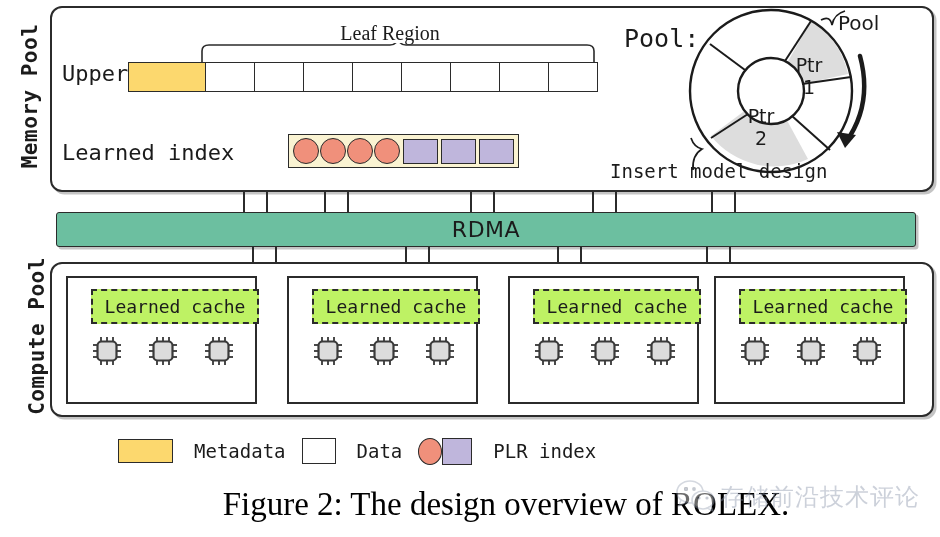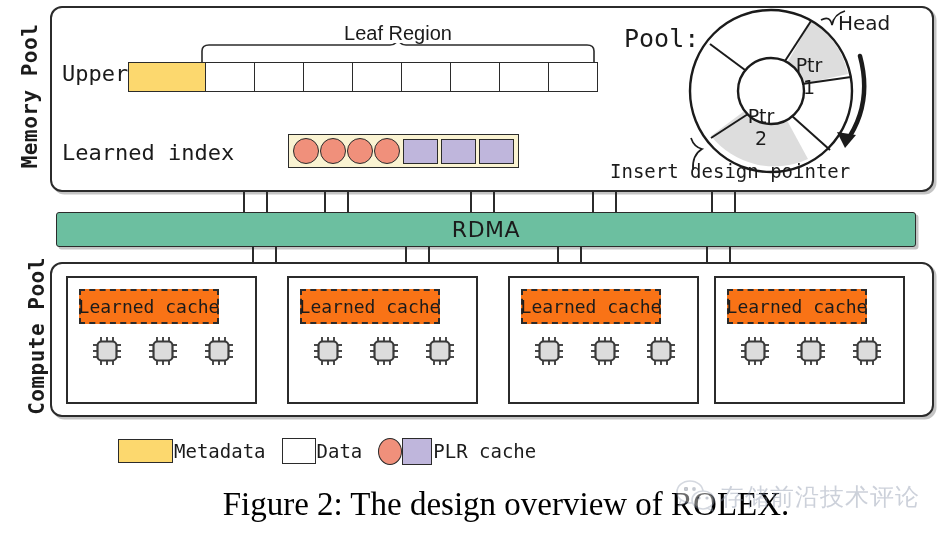--- a/index.html
+++ b/index.html
@@ -86,24 +86,24 @@
   }
 
   
   #leaf-region-brace {
     position: absolute;
     left: 200px; top: 43px;
     width: 396px; height: 20px;
   }
   #leaf-region-text {
     position: absolute;
-    left: 200px; top: 22px;
+    left: 192px; top: 22px;
     width: 396px;
     text-align: center;
-    font-family: Liberation Sans, sans-serif;
+    font-family: Liberation Serif, serif;
     font-size: 20px;
     color: #1b1b1b;
   }
 
   
   #learned-index-strip {
     position: absolute;
     left: 288px; top: 134px;
     height: 34px;
     background: #FAF3D2;
@@ -196,23 +196,23 @@
     position: absolute;
     top: 276px;
     width: 191px;
     height: 128px;
     background: #ffffff;
     border: 2px solid #2b2b2b;
     box-sizing: border-box;
   }
   .learned-cache {
     position: absolute;
-    left: 11px; top: 11px;
-    width: 140px; height: 35px;
-    background: #f97316;
+    left: 23px; top: 11px;
+    width: 168px; height: 35px;
+    background: #bef264;
     border: 2px dashed #2b2b2b;
     box-sizing: border-box;
     display: flex;
     align-items: center;
     justify-content: center;
   }
   .learned-cache-text {
     font-family: "DejaVu Sans Mono", monospace;
     font-size: 18px;
     color: #1b1b1b;
@@ -233,21 +233,21 @@
     left: 118px; top: 436px;
     width: 720px; height: 30px;
     display: flex;
     align-items: center;
   }
   .legend-item { display: flex; align-items: center; }
   .legend-text {
     font-family: "DejaVu Sans Mono", monospace;
     font-size: 19px;
     color: #1b1b1b;
-    margin-left: 1px;
+    margin-left: 21px;
     margin-right: 16px;
     white-space: nowrap;
   }
   .sw-metadata {
     width: 55px; height: 24px;
     background: #FCD86E;
     border: 1.6px solid #2b2b2b;
     box-sizing: border-box;
   }
   .sw-leaf {
@@ -360,30 +360,30 @@
     <line x1="57" y1="62" x2="22" y2="36" stroke="#1b1b1b" stroke-width="2"></line>
 
     <path d="M157,3 Q146,6 144,17 Q142,7 133,12" fill="none" stroke="#1b1b1b" stroke-width="1.7"></path>
 
     <path d="M5,162 Q4,147 14,141 Q6,139 3,130" fill="none" stroke="#1b1b1b" stroke-width="1.7"></path>
 
     <path d="M172,48 Q185,96 158,134" fill="none" stroke="#1b1b1b" stroke-width="4.5" stroke-linecap="round"></path>
     <path d="M168,127 L157,140 L149,124 Z" fill="#1b1b1b"></path>
   </svg>
 
-  <div id="cirq-head-label">Head</div>
+  <div id="cirq-head-label">Pool</div>
   <div class="cirq-ptr-text" id="cirq-ptr1-text">
     <span>Ptr</span><br>
     <span>1</span>
   </div>
   <div class="cirq-ptr-text" id="cirq-ptr2-text">
     <span>Ptr</span><br>
     <span>2</span>
   </div>
-  <div id="cirq-insert-label">Insert design pointer</div>
+  <div id="cirq-insert-label">Insert model design</div>
 
   <div id="stubs-top">
       <div class="stub stub-top" style="left: 243px;"></div>
       <div class="stub stub-top" style="left: 266px;"></div>
       <div class="stub stub-top" style="left: 324px;"></div>
       <div class="stub stub-top" style="left: 347px;"></div>
       <div class="stub stub-top" style="left: 470px;"></div>
       <div class="stub stub-top" style="left: 493px;"></div>
       <div class="stub stub-top" style="left: 592px;"></div>
       <div class="stub stub-top" style="left: 615px;"></div>
@@ -623,21 +623,21 @@
       </div>
       <div class="legend-item">
         <div class="sw-leaf"></div>
         <span class="legend-text">Data</span>
       </div>
       <div class="legend-item">
         <div class="sw-upper"></div>
       </div>
       <div class="legend-item">
         <div class="sw-plr"></div>
-        <span class="legend-text">PLR cache</span>
+        <span class="legend-text">PLR index</span>
       </div>
     </div>
 
   <div id="caption">Figure 2: The design overview of ROLEX.</div>
 
   <div id="watermark">
     <svg width="40" height="34" viewBox="0 0 40 34">
       <ellipse cx="14" cy="12" rx="13" ry="11" fill="#ffffff" stroke="#9aa3b5" stroke-width="1.6"></ellipse>
       <path d="M5,20 L3,26 L10,22 Z" fill="#ffffff" stroke="#9aa3b5" stroke-width="1.4"></path>
       <circle cx="10" cy="9" r="1.9" fill="#6d7party"></circle>

